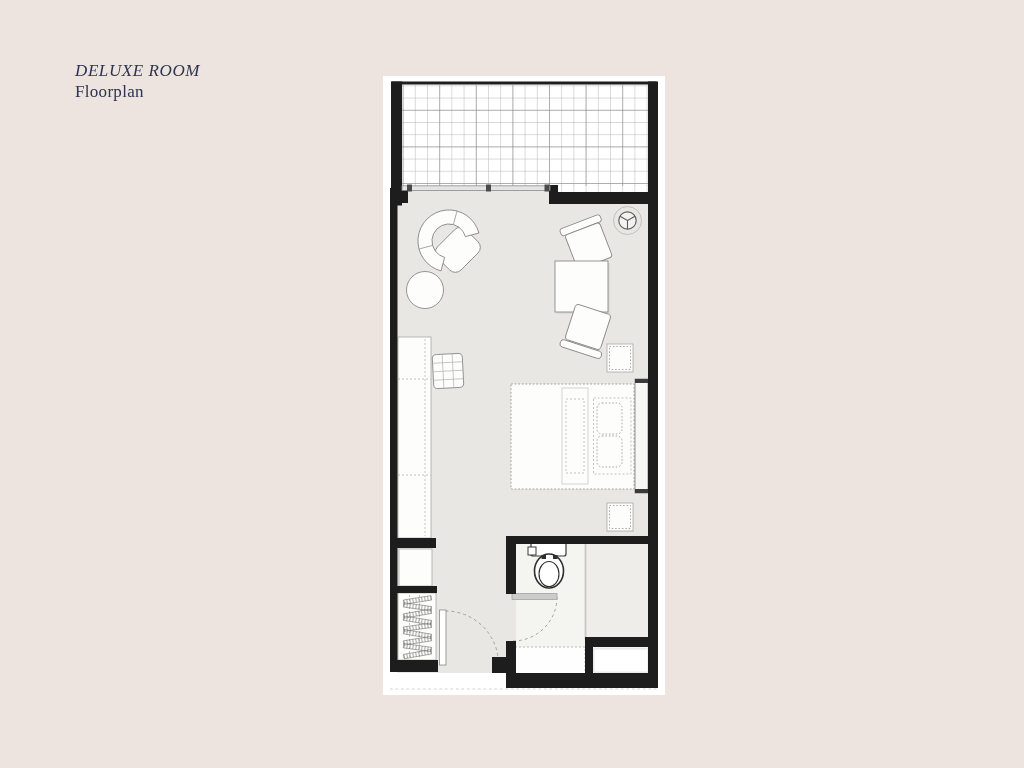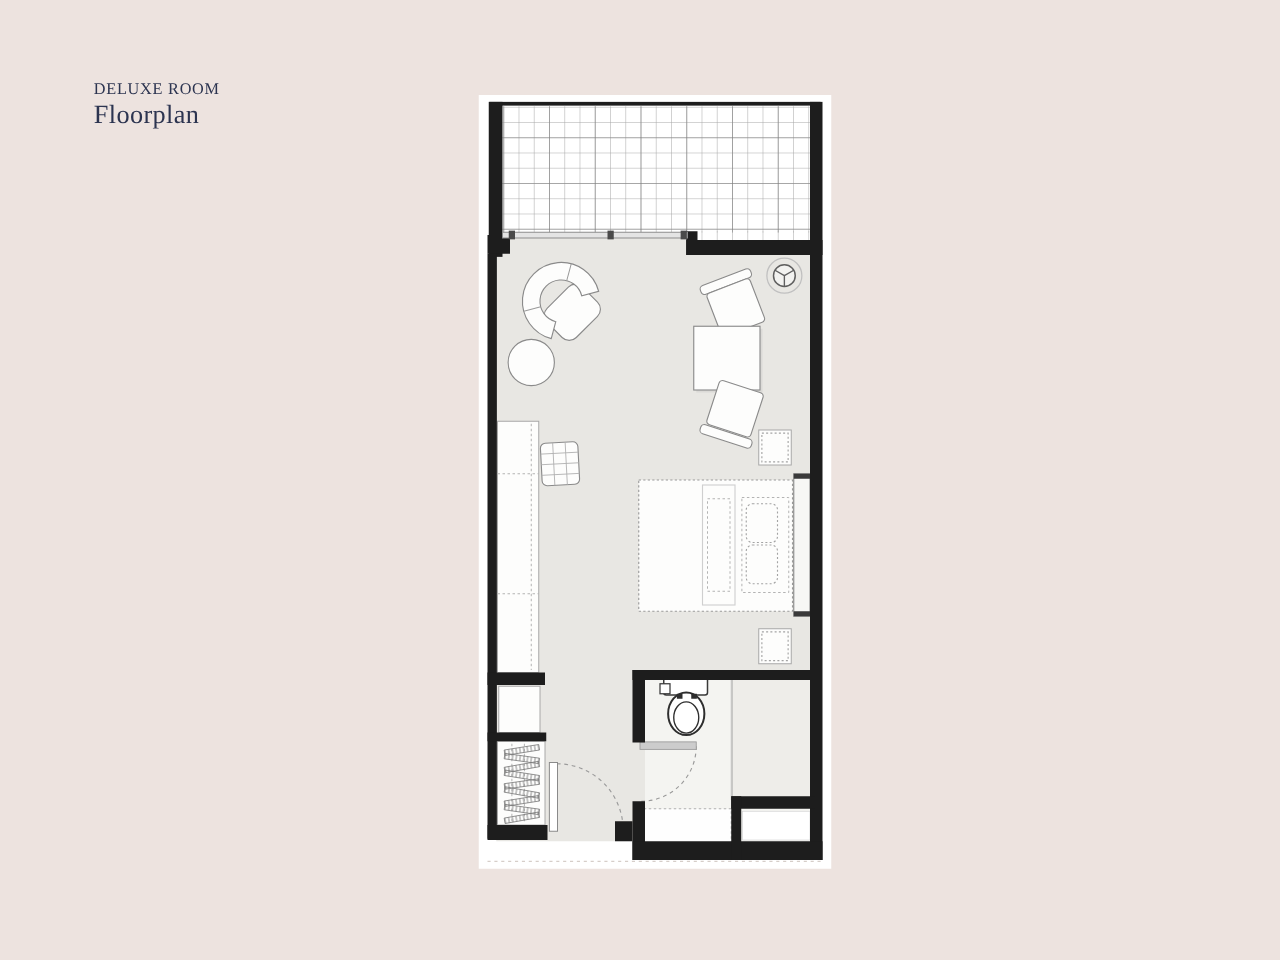--- a/index.html
+++ b/index.html
@@ -10,22 +10,22 @@
     --sheet-edge:#d6cec9;
   }
   html,body{margin:0;padding:0;}
   body{
     width:1024px;height:768px;overflow:hidden;position:relative;
     background:var(--bg);
     font-family:"Liberation Serif", serif;
   }
   .stage{position:absolute;inset:0;}
   .title-block{position:absolute;left:75px;top:60px;color:var(--title);}
-  .title-block .t1{font-size:13px;letter-spacing:.6px;line-height:21px;}
-  .title-block .t2{font-size:21px;letter-spacing:.3px;line-height:21px;}
+  .title-block .t1{font-size:17px;letter-spacing:.6px;line-height:21px;font-style:italic;}
+  .title-block .t2{font-size:17px;letter-spacing:.3px;line-height:21px;}
   svg{position:absolute;left:0;top:0;}
   .wall{fill:var(--wall);}
   .sheet{fill:var(--sheet);}
   .floor{fill:var(--floor);}
   .bathfloor{fill:var(--floor-bath);}
   .showerfloor{fill:var(--floor-shower);}
   .furn{fill:var(--furn);stroke:var(--outline);stroke-width:.9;}
   .furn-thin{fill:var(--furn);stroke:#a8a8a8;stroke-width:.8;}
   .dash{fill:none;stroke:var(--dash);stroke-width:.8;stroke-dasharray:2 2;}
   .dot{fill:none;stroke:#a3a3a3;stroke-width:.9;stroke-dasharray:1.6 1.8;}

